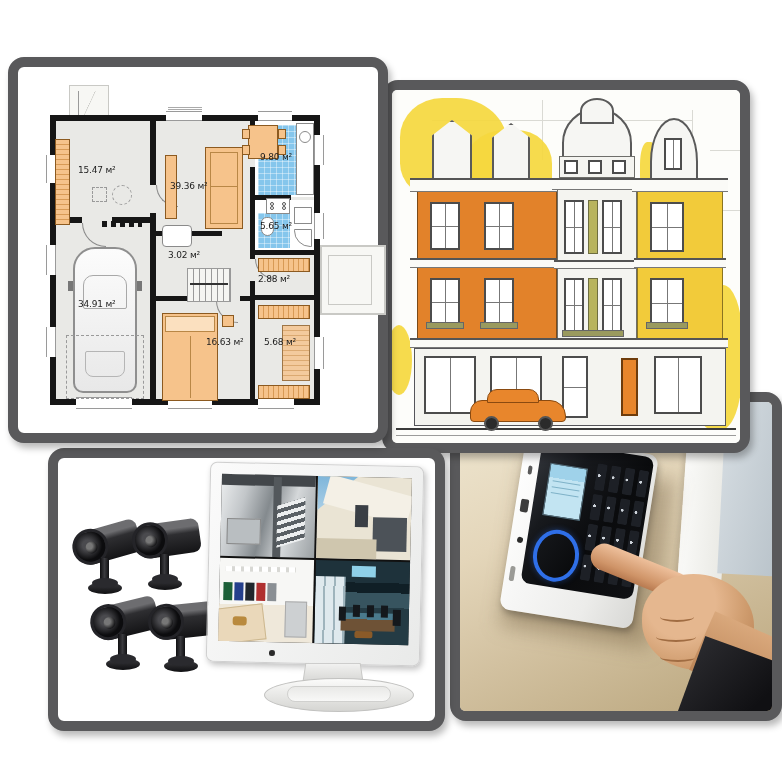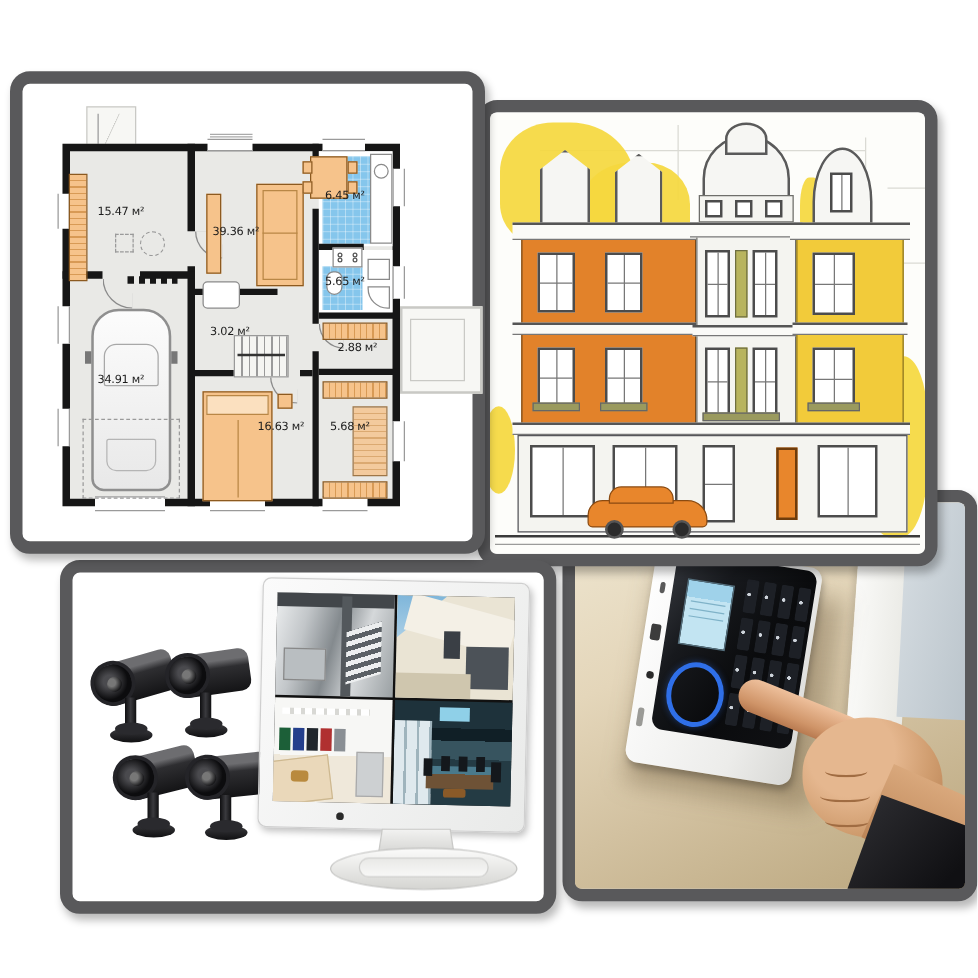--- a/index.html
+++ b/index.html
@@ -461,23 +461,23 @@
           <i></i>
         <span style="position:absolute;left:50%;top:22px;bottom:2px;width:1px;background:#b98746"></span>
       </div>
       <div class="orange" style="left:204px;top:248px;width:12px;height:12px"></div>
 
       <div class="terrace" style="left:302px;top:178px;width:66px;height:70px"></div>
       <div class="terrace" style="left:310px;top:188px;width:44px;height:50px;border-width:1px"></div>
 
       <div class="fp-label" style="left:60px;top:98px">15.47 м²</div>
       <div class="fp-label" style="left:152px;top:114px">39.36 м²</div>
-      <div class="fp-label" style="left:242px;top:85px">6.45 м²</div>
+      <div class="fp-label" style="left:242px;top:85px">9.80 м²</div>
       <div class="fp-label" style="left:242px;top:154px">5.65 м²</div>
-      <div class="fp-label" style="left:150px;top:194px">3.02 м²</div>
-      <div class="fp-label" style="left:252px;top:207px">2.88 м²</div>
+      <div class="fp-label" style="left:150px;top:183px">3.02 м²</div>
+      <div class="fp-label" style="left:240px;top:207px">2.88 м²</div>
       <div class="fp-label" style="left:60px;top:232px">34.91 м²</div>
       <div class="fp-label" style="left:188px;top:270px">16.63 м²</div>
       <div class="fp-label" style="left:246px;top:270px">5.68 м²</div>
     </div>
   </div>
 
 </div>
 
 </body></html>

